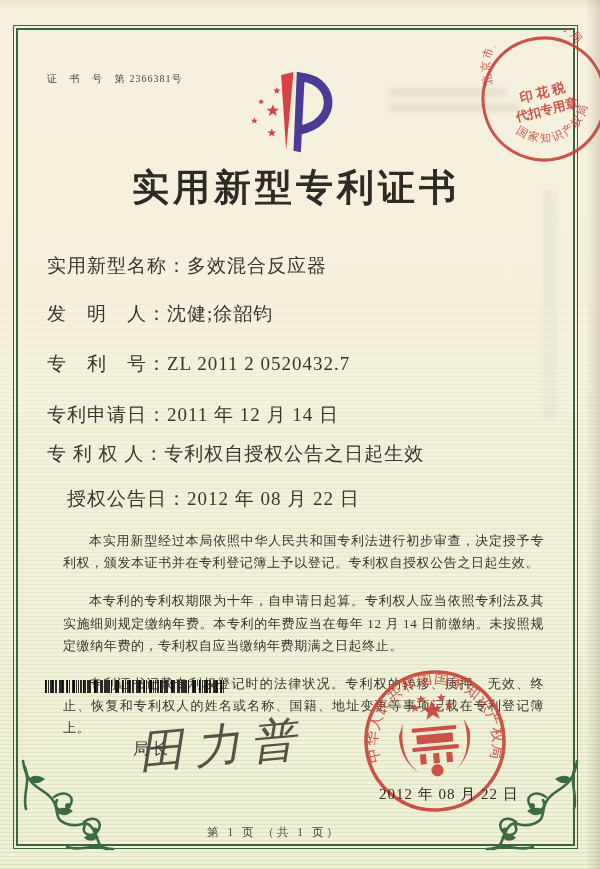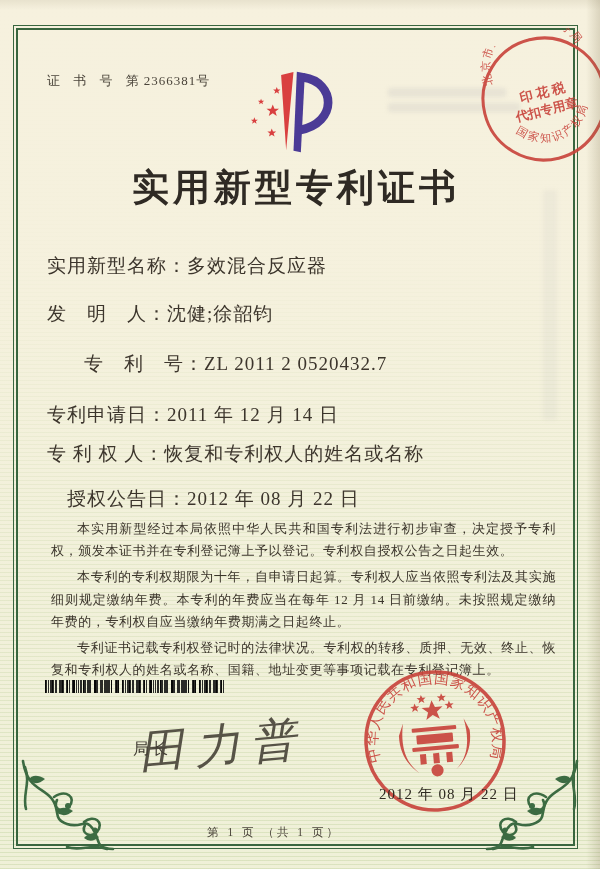--- a/index.html
+++ b/index.html
@@ -13,36 +13,36 @@
   .stage::after{content:"";position:absolute;top:0;right:0;width:14px;height:100%;
     background:linear-gradient(to right, rgba(0,0,0,0), rgba(110,96,60,0.20));pointer-events:none;}
   .stage::before{content:"";position:absolute;top:0;left:0;width:100%;height:10px;
     background:linear-gradient(to bottom, rgba(110,96,60,0.10), rgba(0,0,0,0));pointer-events:none;z-index:9;}
 
   .frame-outer{position:absolute;left:13px;top:25px;right:22px;bottom:20px;
     border:1.5px solid #39663f;}
   .frame-inner{position:absolute;left:2px;top:2px;right:2px;bottom:2px;
     border:2.5px solid #39663f;}
 
-  .certno{position:absolute;left:47px;top:72px;font-size:13px;color:#4a443a;}
+  .certno{position:absolute;left:47px;top:72px;font-size:10px;color:#4a443a;}
   .certno .lbl{letter-spacing:5px;}
   .certno .num{letter-spacing:1px;}
 
   .logo{position:absolute;left:246px;top:70px;}
 
   .doc-title{position:absolute;left:0;top:163px;width:592px;text-align:center;
     font-size:37px;font-weight:600;color:#2f2a24;letter-spacing:4px;}
 
   .field{position:absolute;left:47px;font-size:19px;color:#3c352c;letter-spacing:1px;white-space:nowrap;}
   .field .f-label{color:#3c352c;}
-  .f-0{top:253px;} .f-1{top:301px;} .f-2{top:351px;margin-left:37px;} .f-3{top:402px;} .f-4{top:441px;} .f-5{top:486px;margin-left:20px;}
+  .f-0{top:253px;} .f-1{top:301px;} .f-2{top:351px;} .f-3{top:402px;} .f-4{top:441px;} .f-5{top:486px;margin-left:20px;}
 
   .paras{position:absolute;left:47px;top:514px;width:513px;font-size:13px;
     line-height:22.2px;color:#3b352b;text-align:justify;letter-spacing:0.6px;}
-  .paras p{margin:4px;text-indent:2em;}
+  .paras p{margin:16px;text-indent:2em;}
 
   .barcode{position:absolute;left:45px;top:680px;width:181px;height:13px;
     background-image:
       repeating-linear-gradient(90deg,#2b2b28 0 2px,transparent 2px 3px,#2b2b28 3px 4px,transparent 4px 7px),
       repeating-linear-gradient(90deg,#2b2b28 0 1px,transparent 1px 5px,#2b2b28 5px 8px,transparent 8px 11px);
     background-blend-mode:multiply;}
 
   .director{position:absolute;left:97px;top:739px;font-size:16px;color:#3f3a31;letter-spacing:3px;margin-left:36px;}
   .signature{position:absolute;left:138px;top:715px;font-size:46px;font-style:italic;
     color:#433e34;letter-spacing:10px;transform:rotate(-5deg);opacity:.88;white-space:nowrap;}
@@ -119,21 +119,21 @@
   <div class="field f-1">
     <span class="f-label">发　明　人：</span><span class="f-value">沈健;徐韶钧</span>
   </div>
   <div class="field f-2">
     <span class="f-label">专　利　号：</span><span class="f-value">ZL 2011 2 0520432.7</span>
   </div>
   <div class="field f-3">
     <span class="f-label">专利申请日：</span><span class="f-value">2011 年 12 月 14 日</span>
   </div>
   <div class="field f-4">
-    <span class="f-label">专 利 权 人：</span><span class="f-value">恢复和专利权人的姓名或名称</span>
+    <span class="f-label">专 利 权 人：</span><span class="f-value">专利权自授权公告之日起生效</span>
   </div>
   <div class="field f-5">
     <span class="f-label">授权公告日：</span><span class="f-value">2012 年 08 月 22 日</span>
   </div>
 
   <div class="paras">
     <p>本实用新型经过本局依照中华人民共和国专利法进行初步审查，决定授予专利权，颁发本证书并在专利登记簿上予以登记。专利权自授权公告之日起生效。</p>
     <p>本专利的专利权期限为十年，自申请日起算。专利权人应当依照专利法及其实施细则规定缴纳年费。本专利的年费应当在每年 12 月 14 日前缴纳。未按照规定缴纳年费的，专利权自应当缴纳年费期满之日起终止。</p>
     <p>专利证书记载专利权登记时的法律状况。专利权的转移、质押、无效、终止、恢复和专利权人的姓名或名称、国籍、地址变更等事项记载在专利登记簿上。</p>
   </div>

